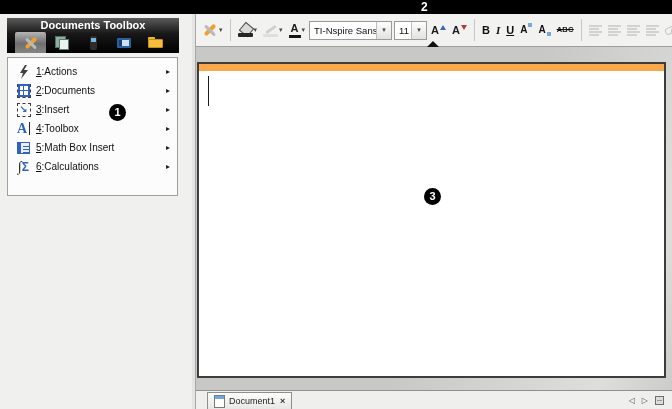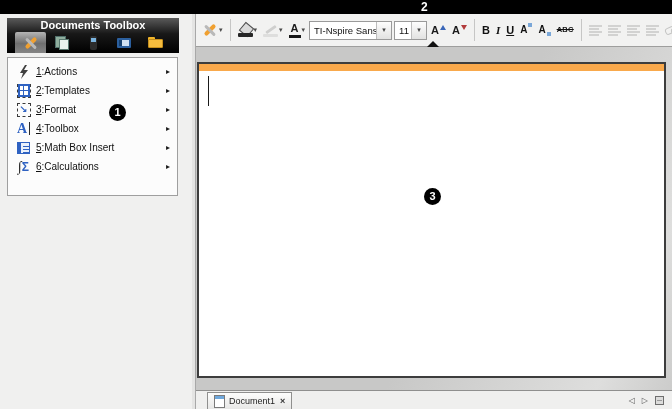--- a/index.html
+++ b/index.html
@@ -196,29 +196,29 @@
           <span><span class="accel">1</span><span>:Actions</span></span>
           <span class="submenu-arrow">▸</span>
         </div>
 
         <div class="menu-row">
           <span class="menu-icon">
             <span class="tmpl-outer">
                 <span class="tmpl-grid"></span>
               </span>
           </span>
-          <span><span class="accel">2</span><span>:Templates</span></span>
+          <span><span class="accel">2</span><span>:Documents</span></span>
           <span class="submenu-arrow">▸</span>
         </div>
 
         <div class="menu-row">
           <span class="menu-icon">
             <span class="insert-outer">↘</span>
           </span>
-          <span><span class="accel">3</span><span>:Format</span></span>
+          <span><span class="accel">3</span><span>:Insert</span></span>
           <span class="submenu-arrow">▸</span>
         </div>
 
         <div class="menu-row">
           <span class="menu-icon">
             <span class="fmt-a">A</span>
               <span class="fmt-bar"></span>
           </span>
           <span><span class="accel">4</span><span>:Toolbox</span></span>
           <span class="submenu-arrow">▸</span>

